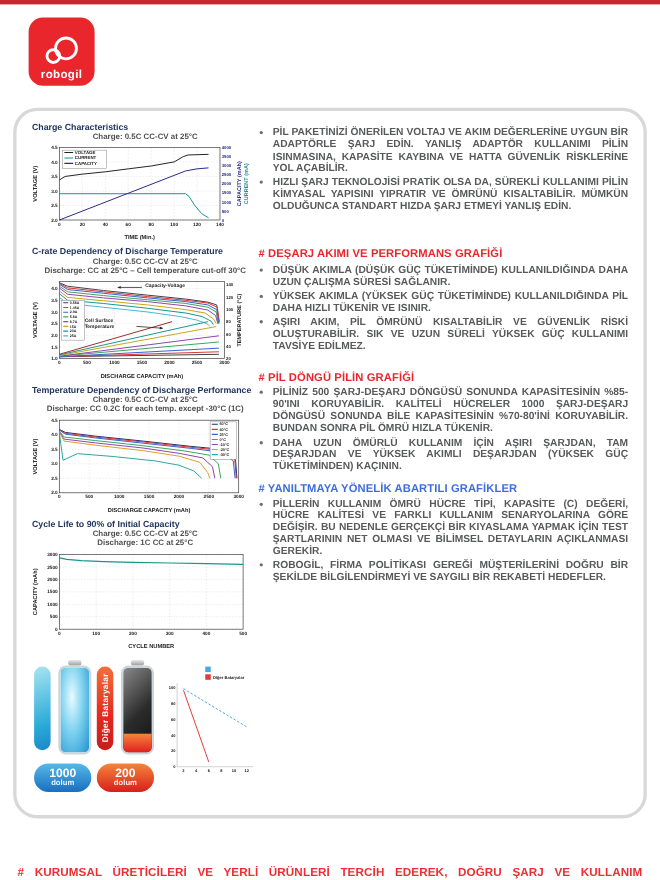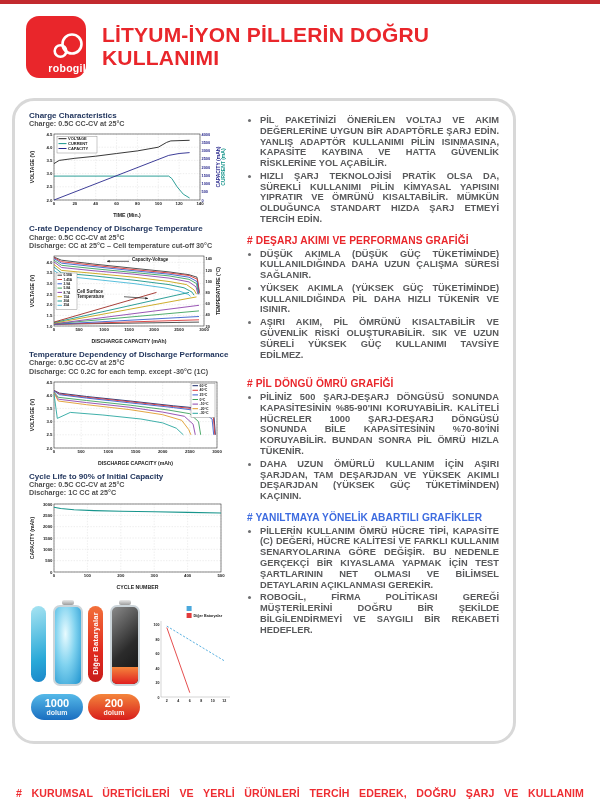--- a/index.html
+++ b/index.html
@@ -6,27 +6,27 @@
   body{width:600px;height:800px;position:relative;overflow:hidden;
        font-family:"Liberation Sans",sans-serif;}
   .topstrip{position:absolute;top:0;left:0;right:0;height:4px;}
   
   .hdr{position:absolute;top:16px;left:26px;display:flex;align-items:center;gap:16px;}
   .logo{width:60px;height:62px;border-radius:13px;display:flex;flex-direction:column;
         align-items:center;justify-content:flex-end;padding-bottom:5px;box-sizing:border-box;}
   .logo .brand{color:#fff;font-size:10.5px;font-weight:700;letter-spacing:.3px;line-height:1;}
   .title{font-size:21px;font-weight:800;line-height:1.08;width:380px;letter-spacing:.2px;}
   
-  .panel{position:absolute;left:12px;top:98px;width:504px;height:646px;box-sizing:border-box;
+  .panel{position:absolute;left:12px;top:98px;width:576px;height:646px;box-sizing:border-box;
          border:3px solid #d8d8d8;border-radius:22px;background:#fff;
-         padding:10px 12px 6px 14px;display:grid;grid-template-columns:206px 1fr;column-gap:12px;overflow:hidden;}
+         padding:10px 12px 6px 14px;display:grid;grid-template-columns:206px 1fr;overflow:hidden;}
   .charts-col{display:flex;flex-direction:column;}
   .chart-block{margin-bottom:5px;}
   .chart-title{font-size:8px;font-weight:700;color:#22365e;line-height:1.15;}
-  .chart-sub{font-size:7.2px;font-weight:600;color:#4f4f4f;line-height:1.15;}
+  .chart-sub{font-size:7.2px;font-weight:600;color:#4f4f4f;line-height:1.15;text-align:center;}
   .chart-block svg{display:block;margin-top:1px;}
   
   .text-col{display:flex;flex-direction:column;padding-top:4px;padding-right:2px;}
   .text-col section{margin-bottom:8px;}
   .text-col h3{margin:0 0 2px 0;font-size:10.2px;font-weight:800;letter-spacing:.1px;line-height:1.15;}
   .text-col ul{margin:0;padding-left:13px;}
   .text-col li{font-size:9.3px;font-weight:700;color:#58595b;line-height:1.16;
                text-align:justify;margin-bottom:2px;}
   .text-col li::marker{color:#6e6f71;}
   
@@ -60,28 +60,27 @@
   
   .footer{position:absolute;left:16px;width:568px;top:787px;font-size:10.6px;font-weight:800;
           line-height:1.32;text-align:justify;letter-spacing:.1px;}
 </style>
 </head>
 <body>
 
 <div class="topstrip" style="background: rgb(194, 42, 46);"></div>
 
 <div class="hdr">
-  <div class="logo" style="background: rgb(233, 38, 43); align-items: flex-end;">
+  <div class="logo" style="background: rgb(233, 38, 43);">
     <svg width="36" height="32" viewBox="0 0 36 32">
       <circle cx="22" cy="13" r="9.5" fill="none" stroke="#ffffff" stroke-width="2.6"></circle>
       <circle cx="10.5" cy="20" r="5.8" fill="none" stroke="#ffffff" stroke-width="2.6"></circle>
     </svg>
     <span class="brand">robogil</span>
   </div>
-  <div class="title" style="color: rgb(233, 38, 43);">LİTYUM-İYON PİLLERİN DOĞRU KULLANIMI</div>
 </div>
 
 <div class="panel">
   <div class="charts-col">
 
     <div class="chart-block">
       <div class="chart-title">Charge Characteristics</div>
       <div class="chart-sub">Charge: 0.5C CC-CV at 25°C</div>
       <svg viewBox="0 0 200 90" width="200" height="90">
           <line x1="25" y1="5" x2="25" y2="71" stroke="#cfcfcf" stroke-width="0.35" stroke-dasharray="1.4 1.4"></line>
@@ -369,35 +368,35 @@
           <rect x="39.6" y="9" width="5" height="5" fill="#e23b3b"></rect>
           <text x="46.6" y="13" font-size="3.7" font-weight="800" fill="#222" text-anchor="start" font-family="Liberation Sans, sans-serif">Diğer Bataryalar</text>
         </svg>
     </div>
   </div>
 
   <div class="text-col" id="sections">
       <section>
         <ul>
           <li>PİL PAKETİNİZİ ÖNERİLEN VOLTAJ VE AKIM DEĞERLERİNE UYGUN BİR ADAPTÖRLE ŞARJ EDİN. YANLIŞ ADAPTÖR KULLANIMI PİLİN ISINMASINA, KAPASİTE KAYBINA VE HATTA GÜVENLİK RİSKLERİNE YOL AÇABİLİR.</li>
-          <li>HIZLI ŞARJ TEKNOLOJİSİ PRATİK OLSA DA, SÜREKLİ KULLANIMI PİLİN KİMYASAL YAPISINI YIPRATIR VE ÖMRÜNÜ KISALTABİLİR. MÜMKÜN OLDUĞUNCA STANDART HIZDA ŞARJ ETMEYİ TERCİH EDİN.</li>
+          <li>HIZLI ŞARJ TEKNOLOJİSİ PRATİK OLSA DA, SÜREKLİ KULLANIMI PİLİN KİMYASAL YAPISINI YIPRATIR VE ÖMRÜNÜ KISALTABİLİR. MÜMKÜN OLDUĞUNCA STANDART HIZDA ŞARJ ETMEYİ YANLIŞ EDİN.</li>
         </ul>
       </section>
       <section>
-        <h3 style="color: rgb(233, 38, 43);"># DEŞARJ AKIMI VE PERFORMANS GRAFİĞİ</h3>
+        <h3 style="color: rgb(233, 38, 43); margin-top: 24px;"># DEŞARJ AKIMI VE PERFORMANS GRAFİĞİ</h3>
         <ul>
           <li>DÜŞÜK AKIMLA (DÜŞÜK GÜÇ TÜKETİMİNDE) KULLANILDIĞINDA DAHA UZUN ÇALIŞMA SÜRESİ SAĞLANIR.</li>
           <li>YÜKSEK AKIMLA (YÜKSEK GÜÇ TÜKETİMİNDE) KULLANILDIĞINDA PİL DAHA HIZLI TÜKENİR VE ISINIR.</li>
           <li>AŞIRI AKIM, PİL ÖMRÜNÜ KISALTABİLİR VE GÜVENLİK RİSKİ OLUŞTURABİLİR. SIK VE UZUN SÜRELİ YÜKSEK GÜÇ KULLANIMI TAVSİYE EDİLMEZ.</li>
         </ul>
       </section>
       <section>
       </section>
       <section>
-        <h3 style="color: rgb(233, 38, 43);"># PİL DÖNGÜ ÖMRÜ GRAFİĞİ</h3>
+        <h3 style="color: rgb(233, 38, 43);"># PİL DÖNGÜ PİLİN GRAFİĞİ</h3>
         <ul>
           <li>PİLİNİZ 500 ŞARJ-DEŞARJ DÖNGÜSÜ SONUNDA KAPASİTESİNİN %85-90'INI KORUYABİLİR. KALİTELİ HÜCRELER 1000 ŞARJ-DEŞARJ DÖNGÜSÜ SONUNDA BİLE KAPASİTESİNİN %70-80'İNİ KORUYABİLİR. BUNDAN SONRA PİL ÖMRÜ HIZLA TÜKENİR.</li>
           <li>DAHA UZUN ÖMÜRLÜ KULLANIM İÇİN AŞIRI ŞARJDAN, TAM DEŞARJDAN VE YÜKSEK AKIMLI DEŞARJDAN (YÜKSEK GÜÇ TÜKETİMİNDEN) KAÇININ.</li>
         </ul>
       </section>
       <section>
         <h3 style="color: rgb(62, 108, 224);"># YANILTMAYA YÖNELİK ABARTILI GRAFİKLER</h3>
         <ul>
           <li>PİLLERİN KULLANIM ÖMRÜ HÜCRE TİPİ, KAPASİTE (C) DEĞERİ, HÜCRE KALİTESİ VE FARKLI KULLANIM SENARYOLARINA GÖRE DEĞİŞİR. BU NEDENLE GERÇEKÇİ BİR KIYASLAMA YAPMAK İÇİN TEST ŞARTLARININ NET OLMASI VE BİLİMSEL DETAYLARIN AÇIKLANMASI GEREKİR.</li>
           <li>ROBOGİL, FİRMA POLİTİKASI GEREĞİ MÜŞTERİLERİNİ DOĞRU BİR ŞEKİLDE BİLGİLENDİRMEYİ VE SAYGILI BİR REKABETİ HEDEFLER.</li>

